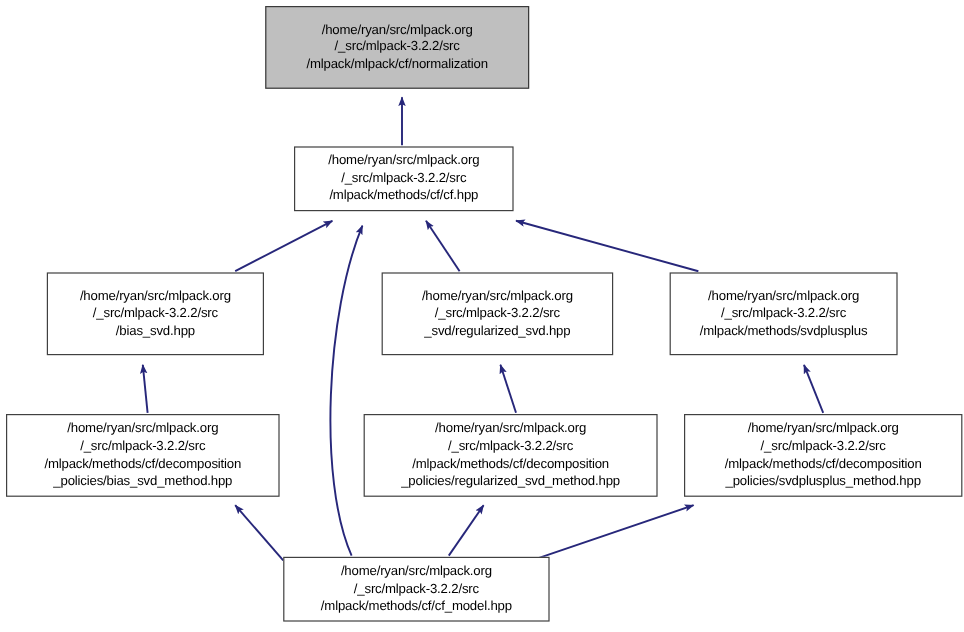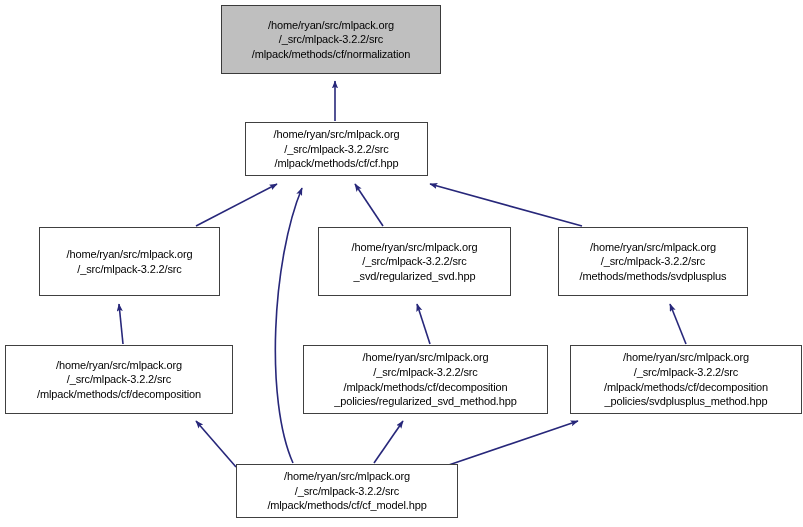--- a/index.html
+++ b/index.html
@@ -81,23 +81,23 @@
 
       <line x1="236" y1="467" x2="196" y2="421"></line>
 
       <line x1="374" y1="463" x2="403" y2="421"></line>
 
       <line x1="437" y1="469" x2="578" y2="421"></line>
     </g>
   </svg>
 
   <div id="nodes">
-      <div class="node root" style="left: 221px; top: 5px; width: 220px; height: 69px;"><span class="line">/home/ryan/src/mlpack.org</span><span class="line">/_src/mlpack-3.2.2/src</span><span class="line">/mlpack/methods/cf/normalization</span></div>
+      <div class="node root" style="left: 221px; top: 5px; width: 220px; height: 69px;"><span class="line">/home/ryan/src/mlpack.org</span><span class="line">/_src/mlpack-3.2.2/src</span><span class="line">/mlpack/mlpack/cf/normalization</span></div>
       <div class="node" style="left: 245px; top: 122px; width: 183px; height: 54px;"><span class="line">/home/ryan/src/mlpack.org</span><span class="line">/_src/mlpack-3.2.2/src</span><span class="line">/mlpack/methods/cf/cf.hpp</span></div>
-      <div class="node" style="left: 39px; top: 227px; width: 181px; height: 69px;"><span class="line">/home/ryan/src/mlpack.org</span><span class="line">/_src/mlpack-3.2.2/src</span></div>
+      <div class="node" style="left: 39px; top: 227px; width: 181px; height: 69px;"><span class="line">/home/ryan/src/mlpack.org</span><span class="line">/_src/mlpack-3.2.2/src</span><span class="line">/bias_svd.hpp</span></div>
       <div class="node" style="left: 318px; top: 227px; width: 193px; height: 69px;"><span class="line">/home/ryan/src/mlpack.org</span><span class="line">/_src/mlpack-3.2.2/src</span><span class="line">_svd/regularized_svd.hpp</span></div>
-      <div class="node" style="left: 558px; top: 227px; width: 190px; height: 69px;"><span class="line">/home/ryan/src/mlpack.org</span><span class="line">/_src/mlpack-3.2.2/src</span><span class="line">/methods/methods/svdplusplus</span></div>
-      <div class="node" style="left: 5px; top: 345px; width: 228px; height: 69px;"><span class="line">/home/ryan/src/mlpack.org</span><span class="line">/_src/mlpack-3.2.2/src</span><span class="line">/mlpack/methods/cf/decomposition</span></div>
+      <div class="node" style="left: 558px; top: 227px; width: 190px; height: 69px;"><span class="line">/home/ryan/src/mlpack.org</span><span class="line">/_src/mlpack-3.2.2/src</span><span class="line">/mlpack/methods/svdplusplus</span></div>
+      <div class="node" style="left: 5px; top: 345px; width: 228px; height: 69px;"><span class="line">/home/ryan/src/mlpack.org</span><span class="line">/_src/mlpack-3.2.2/src</span><span class="line">/mlpack/methods/cf/decomposition</span><span class="line">_policies/bias_svd_method.hpp</span></div>
       <div class="node" style="left: 303px; top: 345px; width: 245px; height: 69px;"><span class="line">/home/ryan/src/mlpack.org</span><span class="line">/_src/mlpack-3.2.2/src</span><span class="line">/mlpack/methods/cf/decomposition</span><span class="line">_policies/regularized_svd_method.hpp</span></div>
       <div class="node" style="left: 570px; top: 345px; width: 232px; height: 69px;"><span class="line">/home/ryan/src/mlpack.org</span><span class="line">/_src/mlpack-3.2.2/src</span><span class="line">/mlpack/methods/cf/decomposition</span><span class="line">_policies/svdplusplus_method.hpp</span></div>
       <div class="node" style="left: 236px; top: 464px; width: 222px; height: 54px;"><span class="line">/home/ryan/src/mlpack.org</span><span class="line">/_src/mlpack-3.2.2/src</span><span class="line">/mlpack/methods/cf/cf_model.hpp</span></div>
     </div>
 </div>
 
 </body></html>

